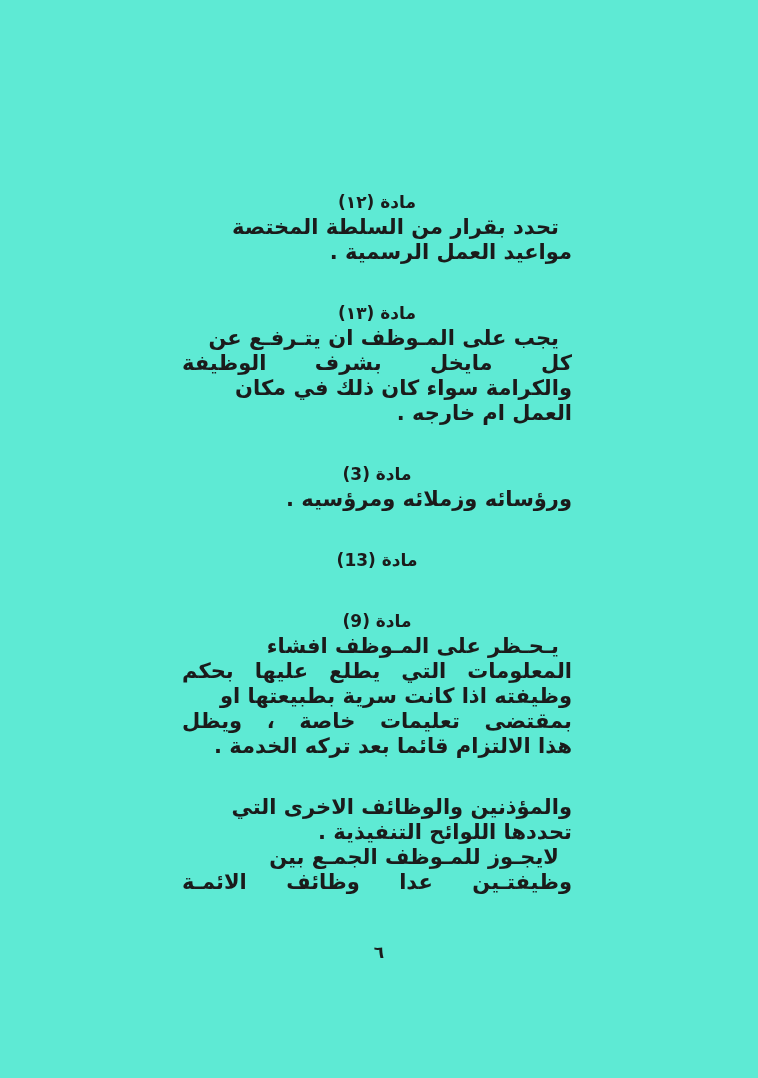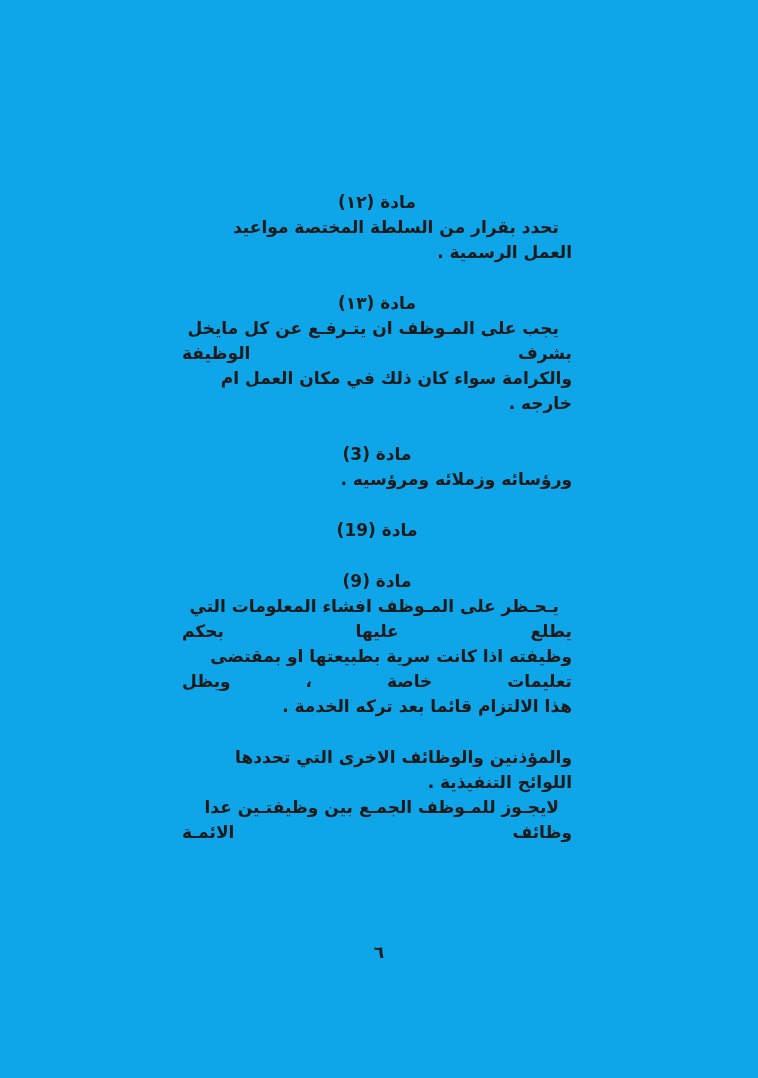--- a/index.html
+++ b/index.html
@@ -20,35 +20,35 @@
     position: absolute;
     left: 182px;
     top: 190px;
     width: 390px;
     direction: rtl;
   }
   .article {
     margin: 0 0 0 0;
   }
   .article + .article {
-    margin-top: 26px;
+    margin-top: 36px;
   }
   .article-title {
     font-size: 17px;
     font-weight: bold;
     line-height: 25px;
     text-align: center;
     direction: rtl;
     white-space: nowrap;
   }
   .article-body {
     direction: rtl;
   }
   .line {
-    font-size: 17px;
+    font-size: 21px;
     font-weight: bold;
     line-height: 25px;
     direction: rtl;
     text-align: right;
     text-align-last: justify;
     text-justify: inter-word;
   }
   .line.first {
     text-indent: 13px;
   }
@@ -63,21 +63,21 @@
     text-align: center;
     font-size: 17px;
     font-weight: bold;
     line-height: 22px;
     direction: rtl;
   }
 </style>
 </head>
 <body>
 
-<div class="page" style="background: #0ea5e9;">
+<div class="page" style="background: #5eead4;">
 
   <main class="content">
     <section class="article">
       <div class="article-title">مادة (١٢)</div>
       <div class="article-body">
           <div class="line first last">تحدد بقرار من السلطة المختصة مواعيد العمل الرسمية .</div>
         </div>
     </section>
 
     <section class="article">
@@ -89,21 +89,21 @@
     </section>
 
     <section class="article">
       <div class="article-title">مادة (3)</div>
       <div class="article-body">
           <div class="line last">ورؤسائه وزملائه ومرؤسيه .</div>
         </div>
     </section>
 
     <section class="article">
-      <div class="article-title">مادة (19)</div>
+      <div class="article-title">مادة (13)</div>
     </section>
 
     <section class="article">
       <div class="article-title">مادة (9)</div>
       <div class="article-body">
           <div class="line first">يـحـظر على المـوظف افشاء المعلومات التي يطلع عليها بحكم</div>
           <div class="line">وظيفته اذا كانت سرية بطبيعتها او بمقتضى تعليمات خاصة ، ويظل</div>
           <div class="line last">هذا الالتزام قائما بعد تركه الخدمة .</div>
         </div>
     </section>

